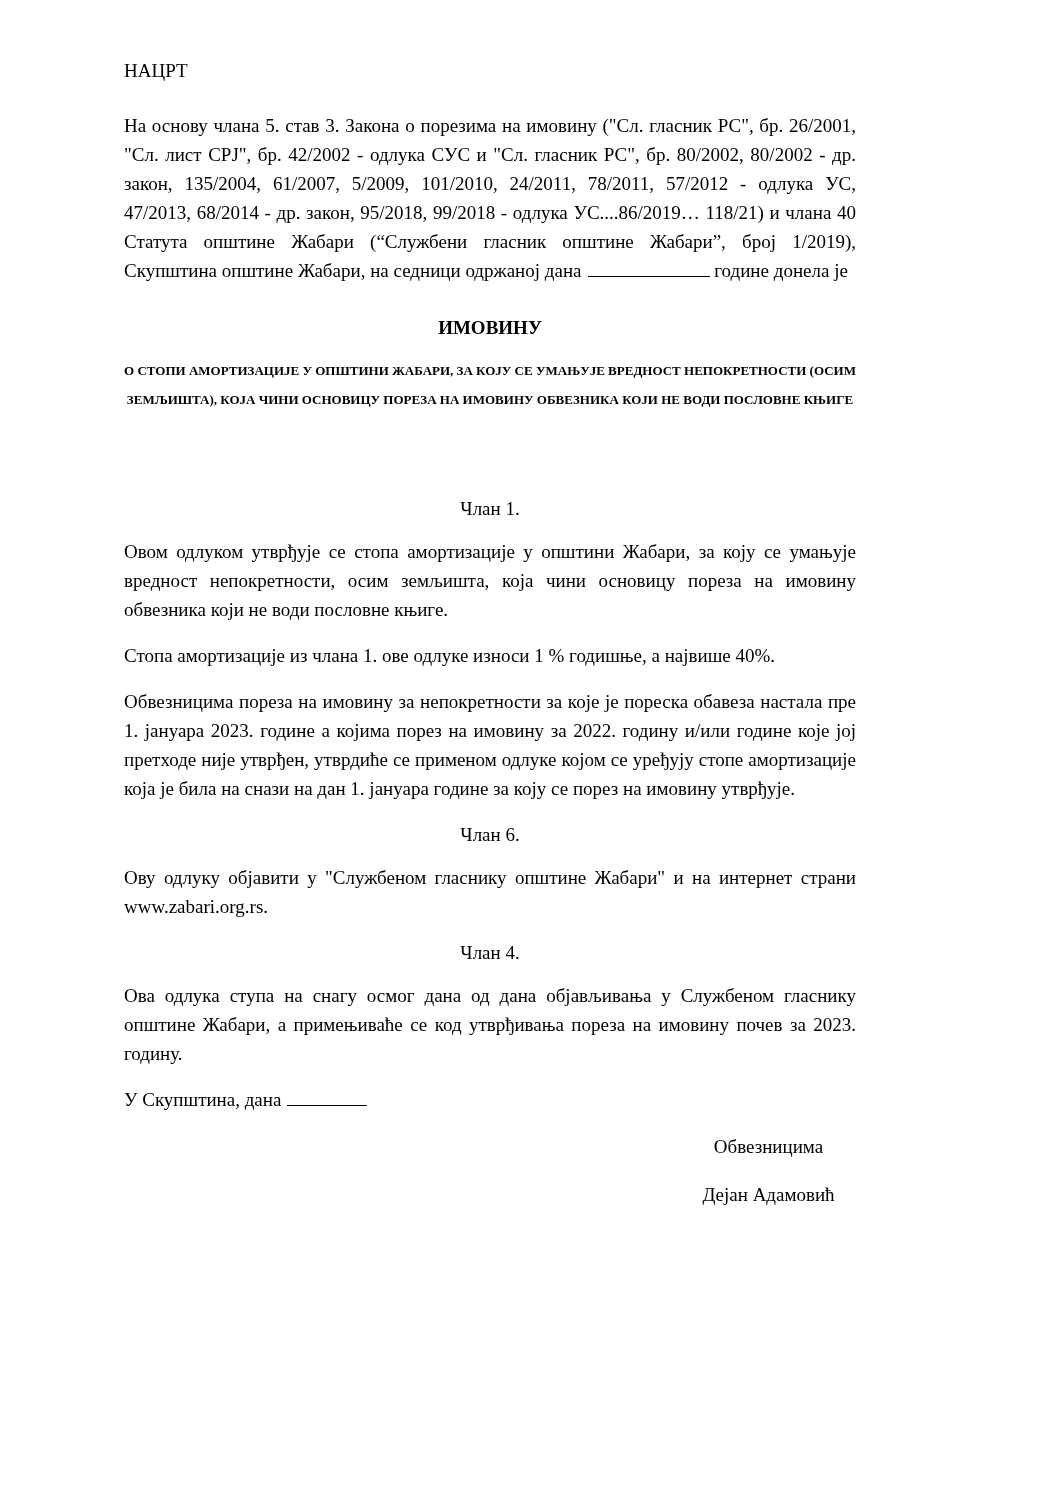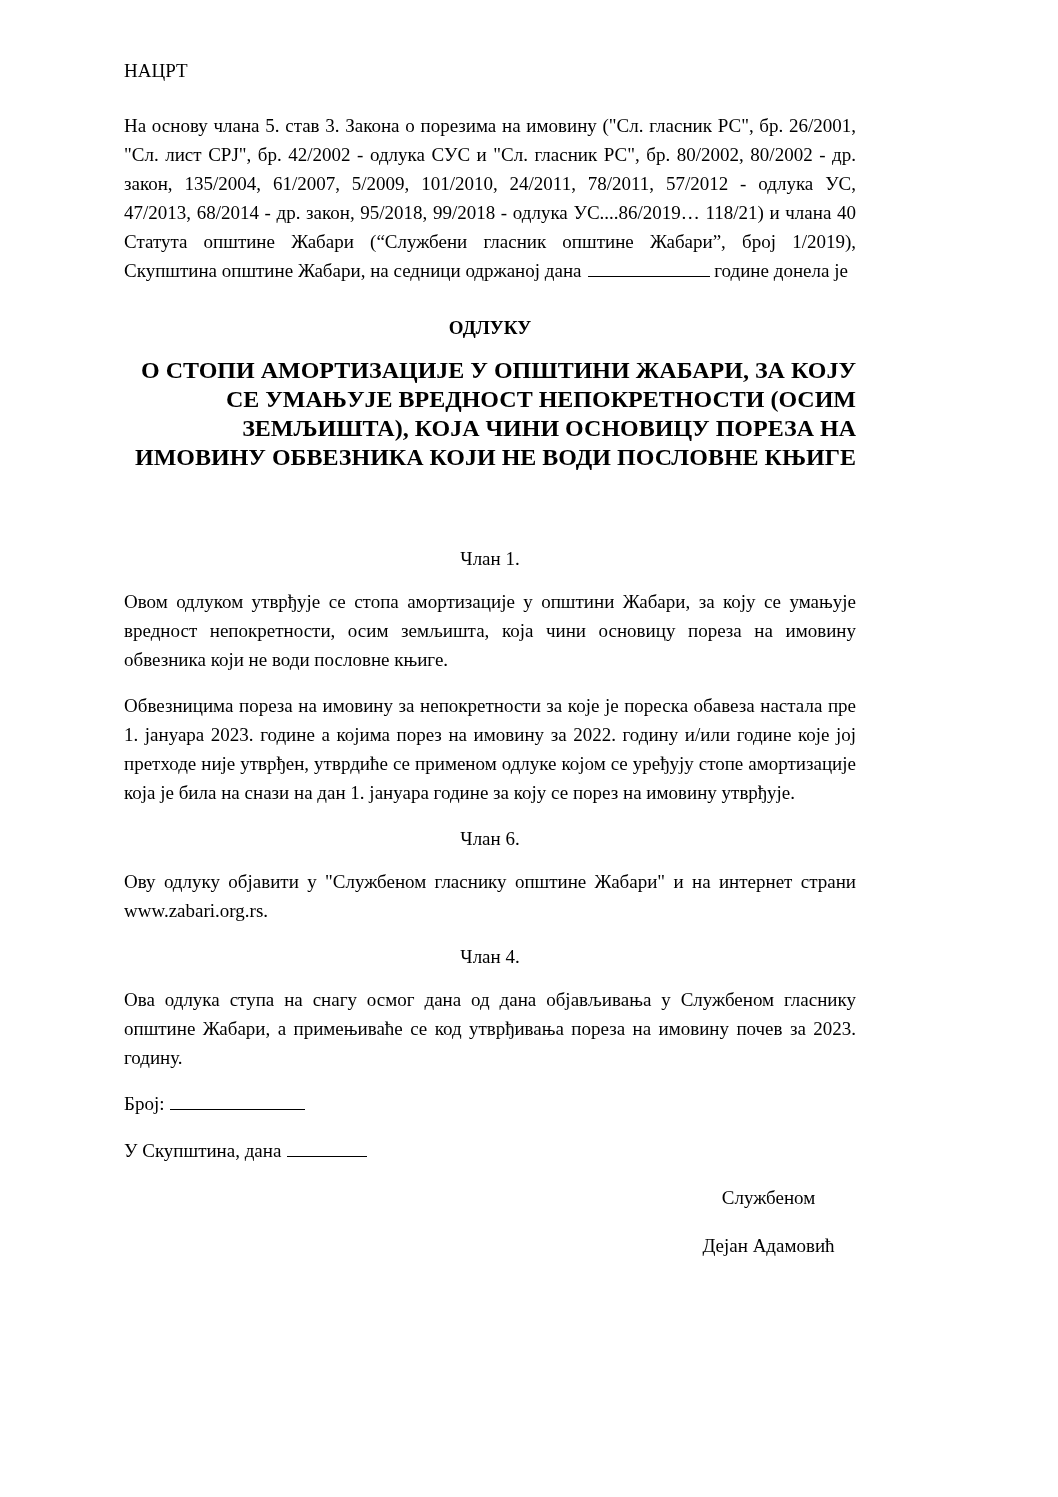--- a/index.html
+++ b/index.html
@@ -33,25 +33,24 @@
   .center {
     text-align: center;
   }
   .bold {
     font-weight: bold;
   }
   .decision-word {
     margin: 0 0 14px 0;
   }
   .doc-title {
-    margin: 0 auto 0 auto;
+    margin: 0 auto 8px auto;
     max-width: 820px;
-    font-size: 24px;
+    font-size: 13px;
     line-height: 29px;
-    text-align: right;
   }
   .big-gap {
     height: 62px;
   }
   .article-heading {
     margin: 10px 0 14px 0;
     text-align: center;
   }
   .blank {
     display: inline-block;
@@ -84,40 +83,40 @@
 </style>
 </head>
 <body>
 
 <div class="page">
 
   <p class="draft">НАЦРТ</p>
 
   <p class="body preamble"><span>На основу члана 5. став 3. Закона о порезима на имовину ("Сл. гласник РС", бр. 26/2001, "Сл. лист СРЈ", бр. 42/2002 - одлука СУС и "Сл. гласник РС", бр. 80/2002, 80/2002 - др. закон, 135/2004, 61/2007, 5/2009, 101/2010, 24/2011, 78/2011, 57/2012 - одлука УС, 47/2013, 68/2014 - др. закон, 95/2018, 99/2018 - одлука УС....86/2019… 118/21) и члана 40 Статута општине Жабари (“Службени гласник општине Жабари”, број 1/2019), Скупштина општине Жабари, на седници одржаној дана</span><span class="blank blank-preamble"></span> <span>године донела је</span></p>
 
-  <p class="center bold decision-word">ОДЛУКУ</p>
+  <p class="center bold decision-word">ИМОВИНУ</p>
 
   <p class="center bold doc-title">О СТОПИ АМОРТИЗАЦИЈЕ У ОПШТИНИ ЖАБАРИ, ЗА КОЈУ СЕ УМАЊУЈЕ ВРЕДНОСТ НЕПОКРЕТНОСТИ (ОСИМ ЗЕМЉИШТА), КОЈА ЧИНИ ОСНОВИЦУ ПОРЕЗА НА ИМОВИНУ ОБВЕЗНИКА КОЈИ НЕ ВОДИ ПОСЛОВНЕ КЊИГЕ</p>
 
   <div class="big-gap"></div>
 
   <p class="article-heading">Члан 1.</p>
   <p class="body">Овом одлуком утврђује се стопа амортизације у општини Жабари, за коју се умањује вредност непокретности, осим земљишта, која чини основицу пореза на имовину обвезника који не води пословне књиге.</p>
 
+  <p class="body">Стопа амортизације из члана 1. ове одлуке износи 1 % годишње, а највише 40%.</p>
   <p class="body">Обвезницима пореза на имовину за непокретности за које је пореска обавеза настала пре 1. јануара 2023. године а којима порез на имовину за 2022. годину и/или године које јој претходе није утврђен, утврдиће се применом одлуке којом се уређују стопе амортизације која је била на снази на дан 1. јануара године за коју се порез на имовину утврђује.</p>
 
   <p class="article-heading">Члан 6.</p>
   <p class="body">Ову одлуку објавити у "Службеном гласнику општине Жабари" и на интернет страни www.zabari.org.rs.</p>
 
   <p class="article-heading">Члан 4.</p>
   <p class="body">Ова одлука ступа на снагу осмог дана од дана објављивања у Службеном гласнику општине Жабари, а примењиваће се код утврђивања пореза на имовину почев за 2023. годину.</p>
 
-  <p class="footer-line number-line"><span>Број:</span><span class="blank blank-number"></span></p>
 
   <p class="footer-line"><span>У Скупштина, дана</span><span class="blank blank-place"></span></p>
 
 
   <div class="signature">
-    <p>Службеном</p>
+    <p>Обвезницима</p>
     <p>Дејан Адамовић</p>
   </div>
 
 </div>
 
 </body></html>

